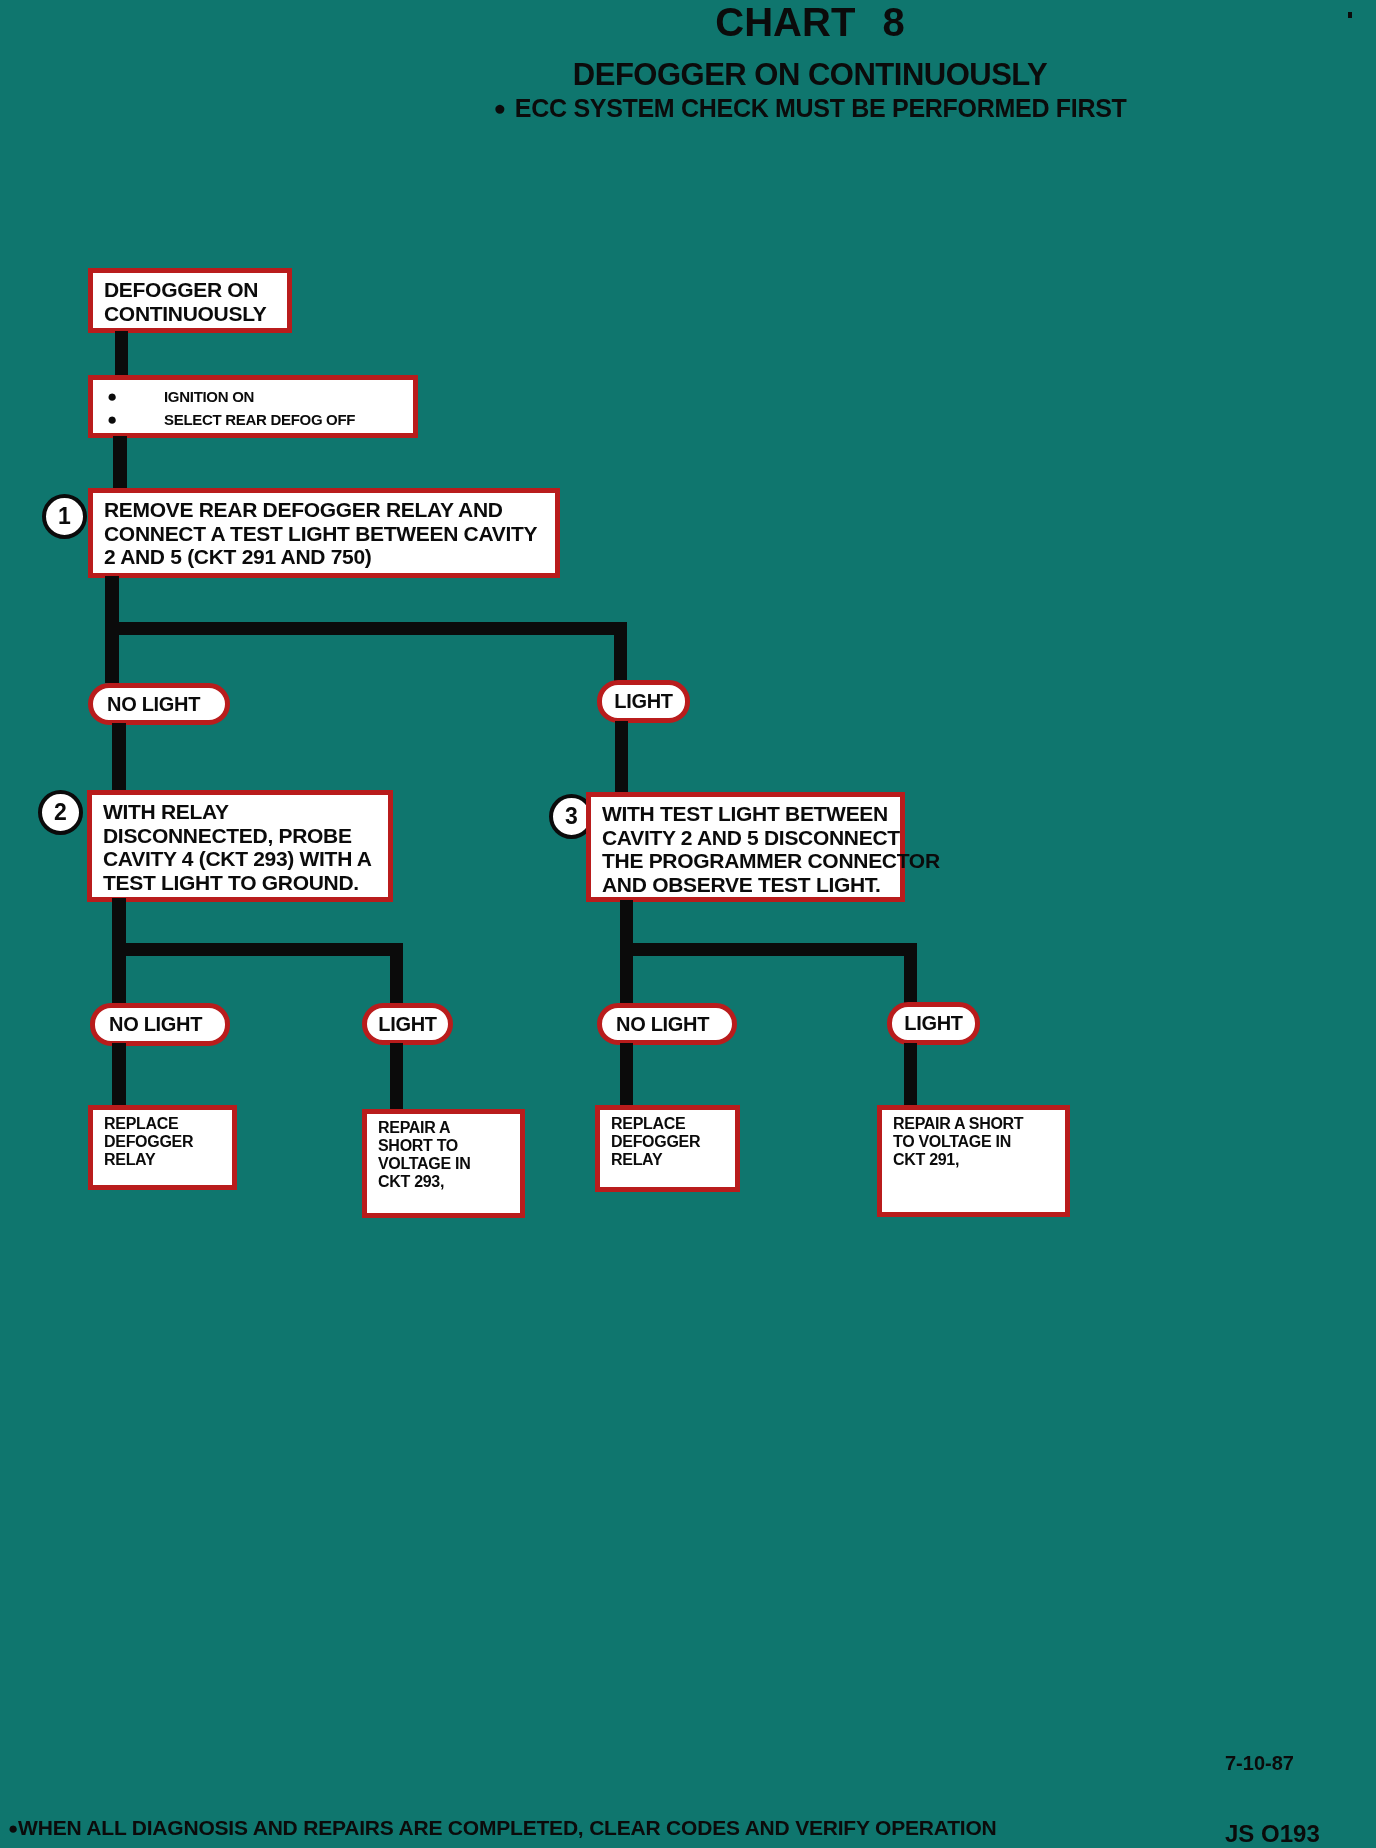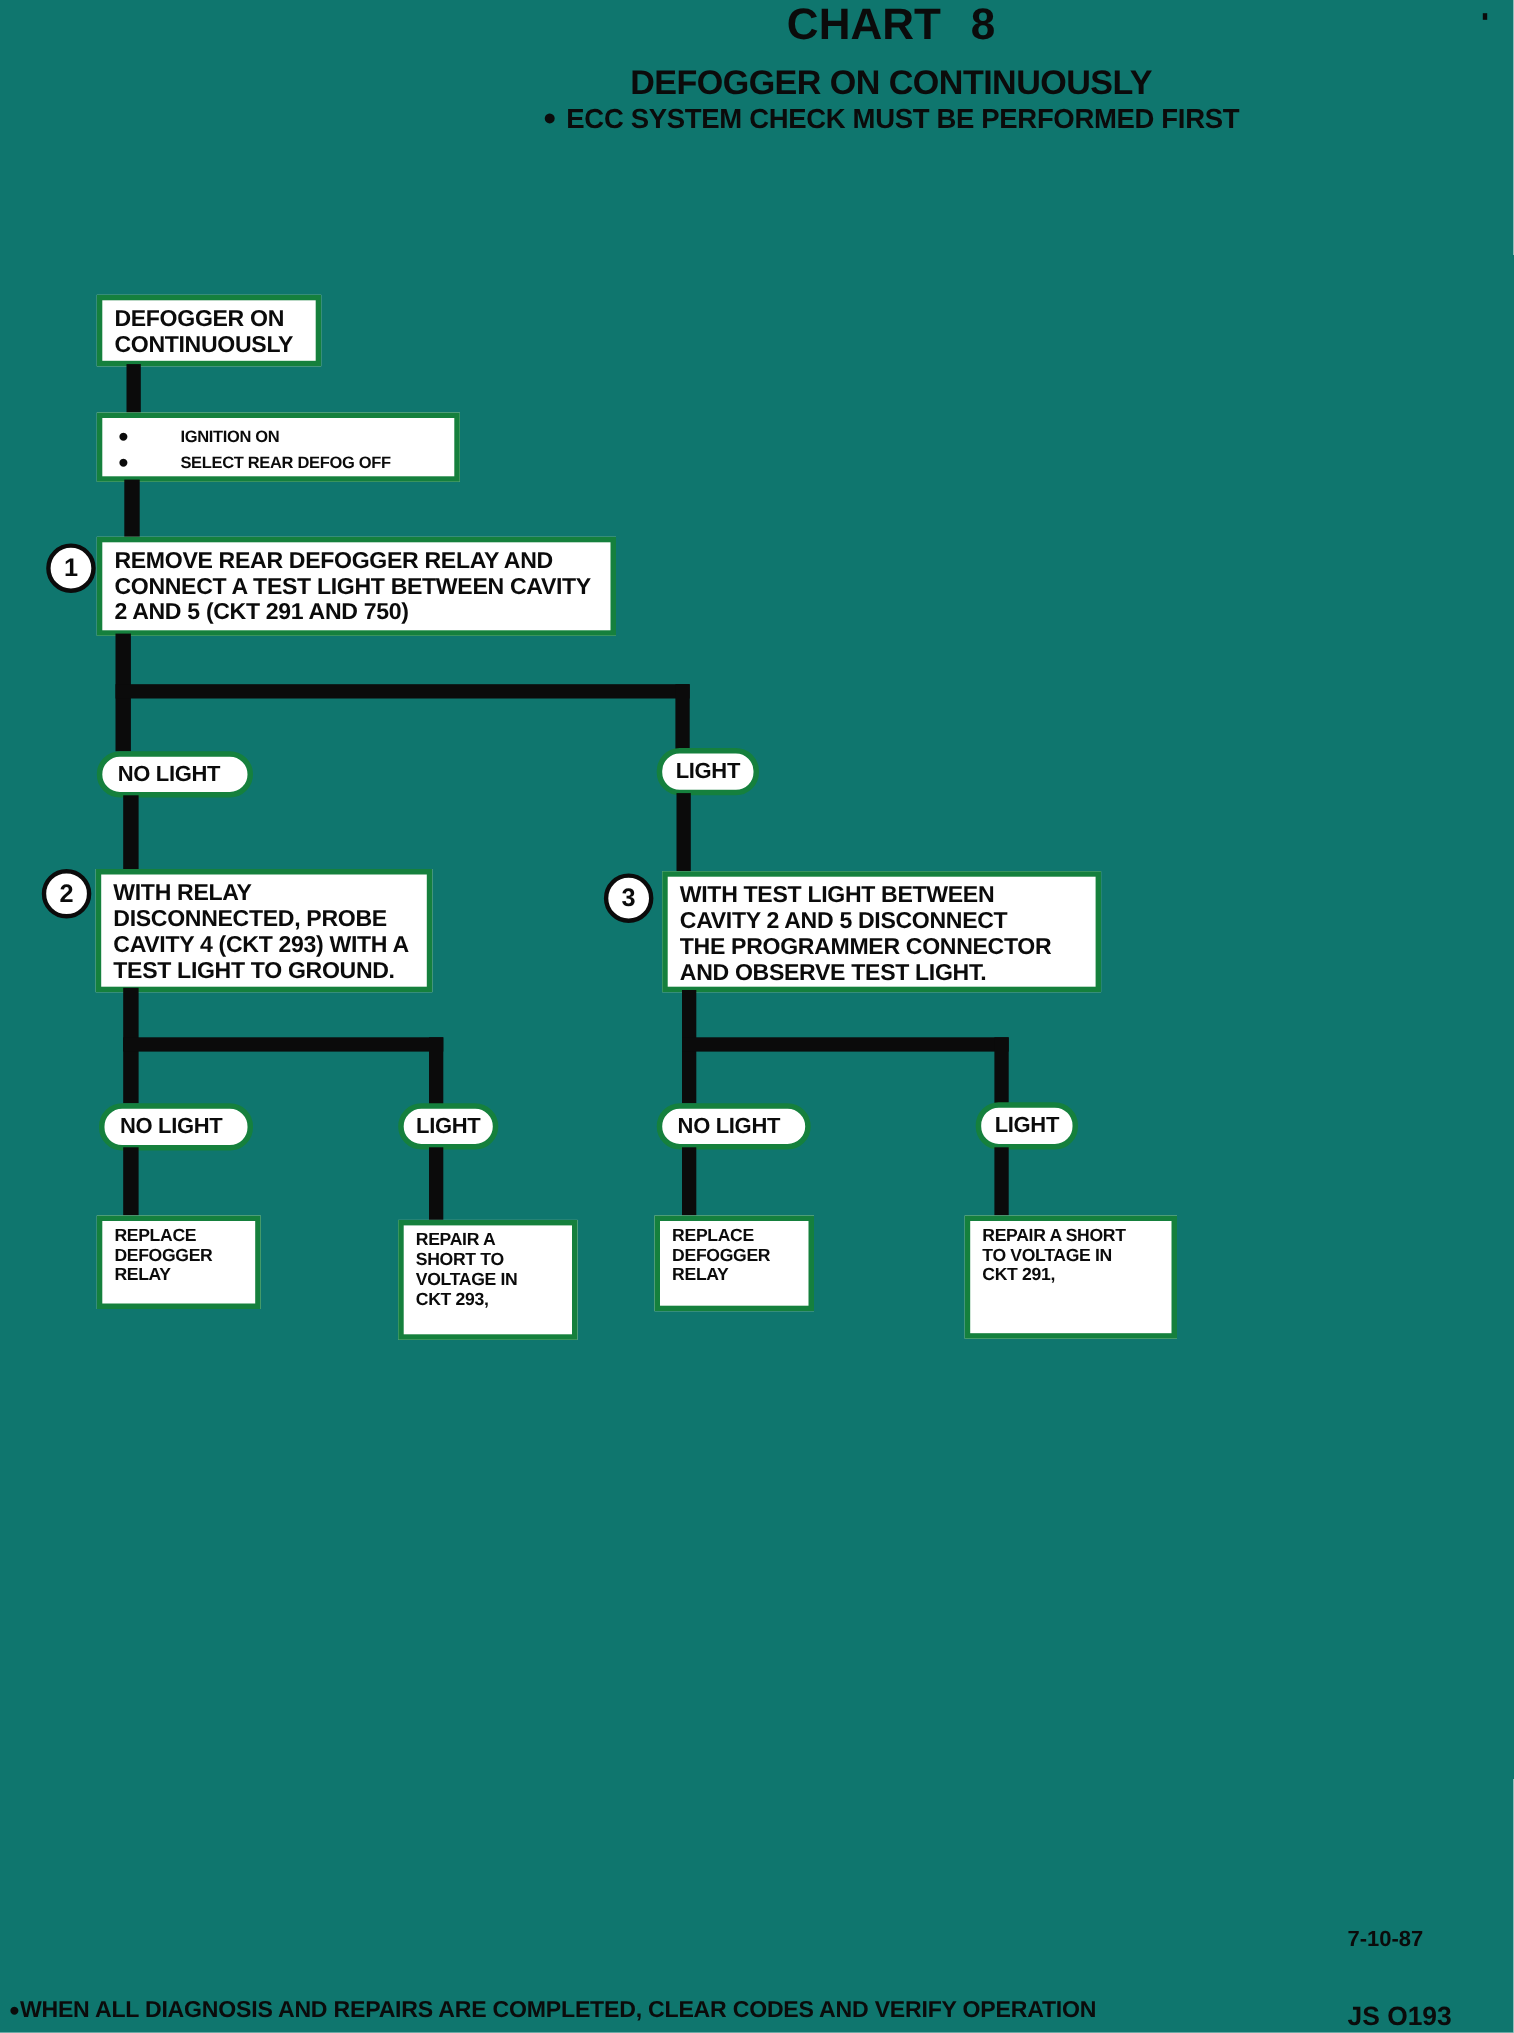--- a/index.html
+++ b/index.html
@@ -26,21 +26,21 @@
   }
   .note-line {
     position: absolute; left: 0; top: 94px; width: 100%;
     font-size: 25px; font-weight: 700; letter-spacing: -0.3px;
   }
   .note-line .bullet { font-size: 21px; vertical-align: 2px; margin-right: 9px; }
   
   .box {
     position: absolute;
     background: #ffffff;
-    border: 5px solid #15803d;
+    border: 5px solid #b91c1c;
   }
   .box-text {
     font-weight: 700;
     font-size: 21px;
     line-height: 1.13;
     white-space: pre;
     padding: 5px 8px 4px 11px;
     letter-spacing: -0.3px;
   }
   .label-box { display: flex; align-items: center; border-radius: 21px; }
@@ -131,21 +131,21 @@
   <div class="box" style="left:87px;top:790px;width:306px;height:112px;">
     <div class="box-text">WITH RELAY
 DISCONNECTED, PROBE
 CAVITY 4 (CKT 293) WITH A
 TEST LIGHT TO GROUND.</div>
   </div>
 
   <div class="circle" style="left:549px;top:794px;">
       <span>3</span>
     </div>
-  <div class="box" style="left:602px;top:792px;width:399px;height:110px;">
+  <div class="box" style="left:586px;top:792px;width:319px;height:110px;">
     <div class="box-text">WITH TEST LIGHT BETWEEN
 CAVITY 2 AND 5 DISCONNECT
 THE PROGRAMMER CONNECTOR
 AND OBSERVE TEST LIGHT.</div>
   </div>
 
   <div class="line" style="left:112px;top:898px;width:14px;height:105px;"></div>
   <div class="line" style="left:112px;top:943px;width:291px;height:13px;"></div>
   <div class="line" style="left:390px;top:943px;width:13px;height:62px;"></div>
 

